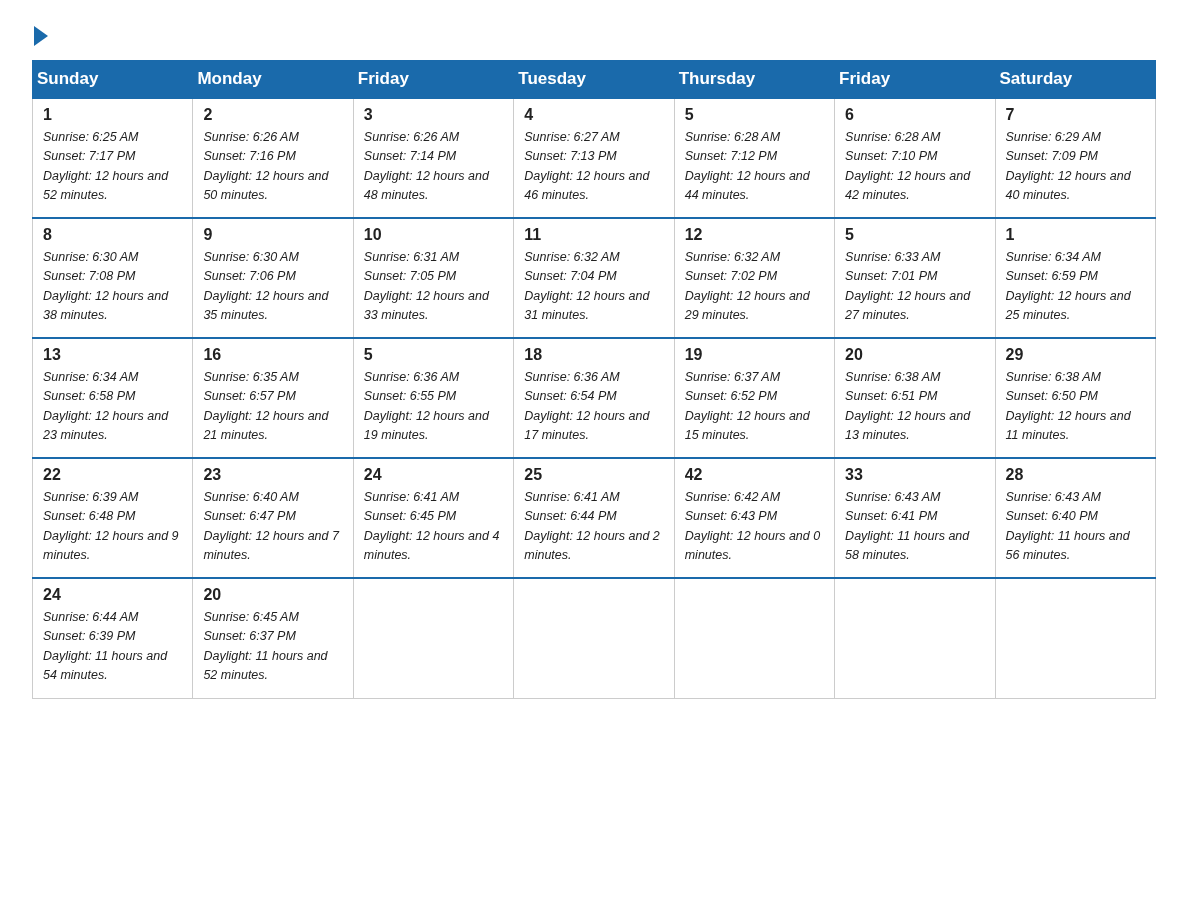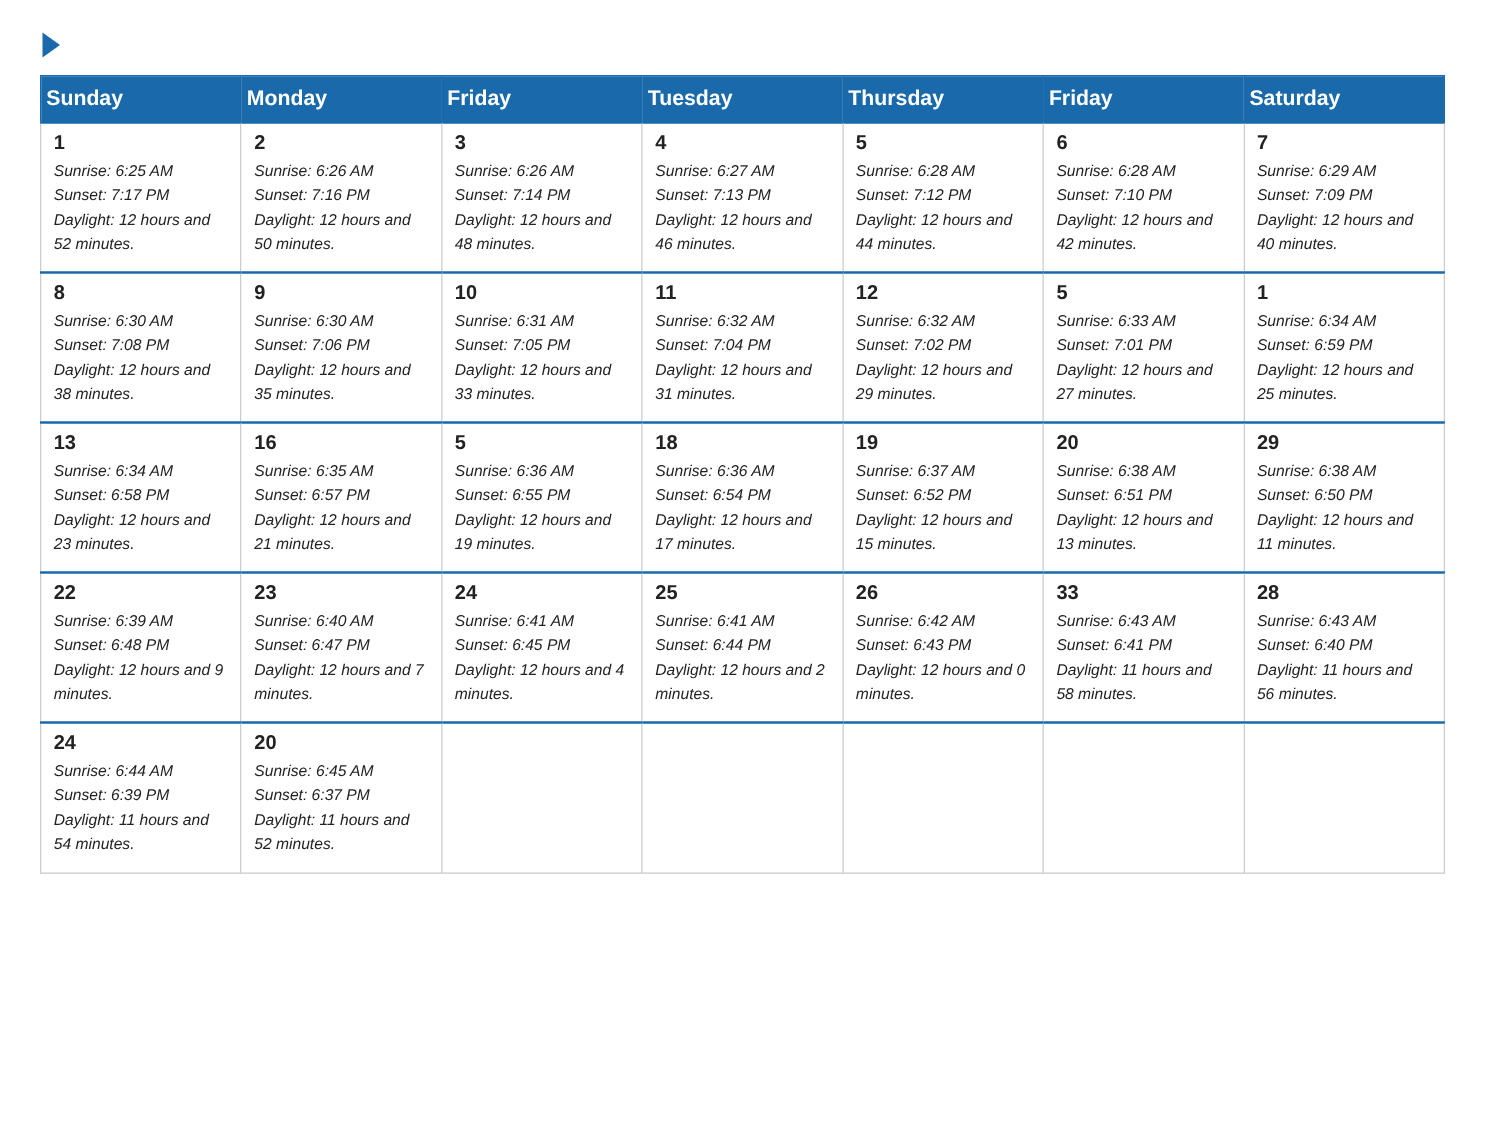--- a/index.html
+++ b/index.html
@@ -188,21 +188,21 @@
       </tr>
       <tr>
         <td><span class="day-number">22</span>
         <span class="day-info">Sunrise: 6:39 AM<br>Sunset: 6:48 PM<br>Daylight: 12 hours and 9 minutes.</span></td>
         <td><span class="day-number">23</span>
         <span class="day-info">Sunrise: 6:40 AM<br>Sunset: 6:47 PM<br>Daylight: 12 hours and 7 minutes.</span></td>
         <td><span class="day-number">24</span>
         <span class="day-info">Sunrise: 6:41 AM<br>Sunset: 6:45 PM<br>Daylight: 12 hours and 4 minutes.</span></td>
         <td><span class="day-number">25</span>
         <span class="day-info">Sunrise: 6:41 AM<br>Sunset: 6:44 PM<br>Daylight: 12 hours and 2 minutes.</span></td>
-        <td><span class="day-number">26</span>
+        <td><span class="day-number">42</span>
         <span class="day-info">Sunrise: 6:42 AM<br>Sunset: 6:43 PM<br>Daylight: 12 hours and 0 minutes.</span></td>
         <td><span class="day-number">33</span>
         <span class="day-info">Sunrise: 6:43 AM<br>Sunset: 6:41 PM<br>Daylight: 11 hours and 58 minutes.</span></td>
         <td><span class="day-number">28</span>
         <span class="day-info">Sunrise: 6:43 AM<br>Sunset: 6:40 PM<br>Daylight: 11 hours and 56 minutes.</span></td>
       </tr>
       <tr>
         <td><span class="day-number">24</span>
         <span class="day-info">Sunrise: 6:44 AM<br>Sunset: 6:39 PM<br>Daylight: 11 hours and 54 minutes.</span></td>
         <td><span class="day-number">20</span>

